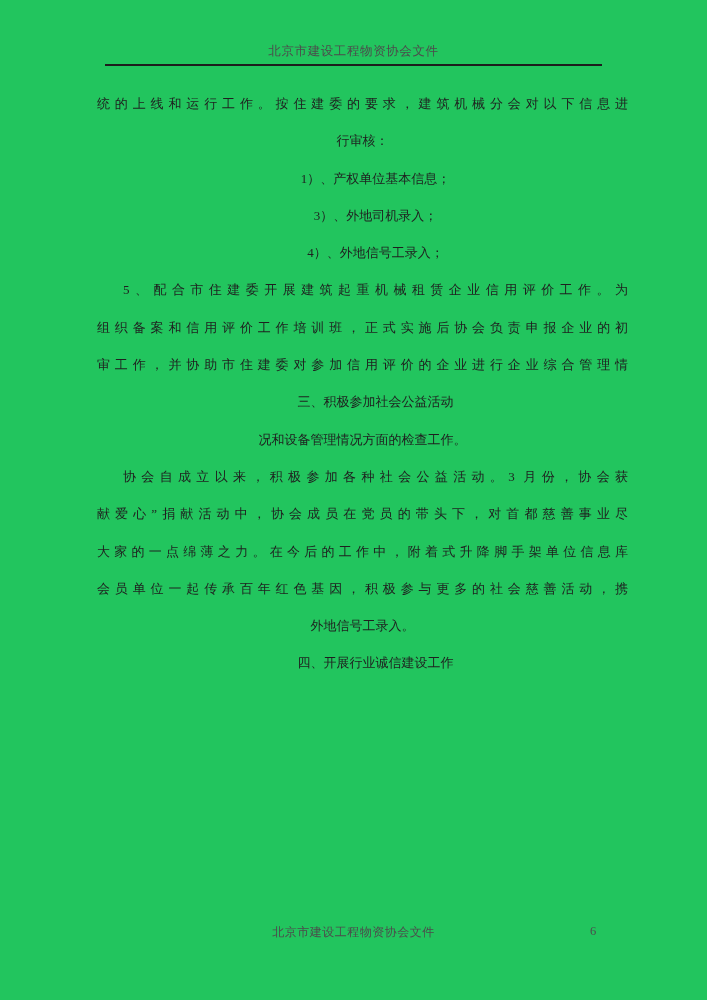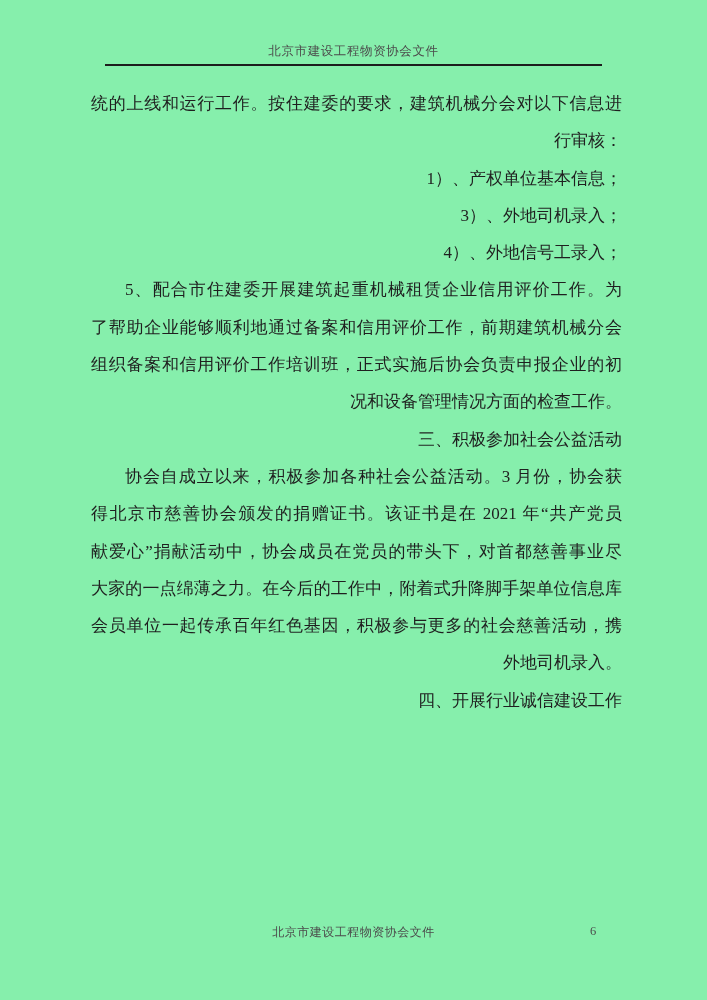--- a/index.html
+++ b/index.html
@@ -1,46 +1,46 @@
 <!DOCTYPE html>
 <html><head>
 <meta charset="utf-8">
 <style>
   html, body { margin: 0; padding: 0; background: #ffffff; }
   .page {
     position: relative;
     width: 707px;
     height: 1000px;
-    background: #86efac;
+    background: #22c55e;
     overflow: hidden;
     font-family: "Liberation Serif", "DejaVu Serif", serif;
   }
   .hdr-title {
     position: absolute;
     top: 43px; left: 0; width: 100%;
     text-align: center;
     font-size: 12.5px;
     letter-spacing: 0.6px;
     color: #4c4c4c;
   }
   .hdr-rule {
     position: absolute;
     top: 64px; left: 105px;
     width: 497px; height: 2px;
     background: #1d1d1d;
   }
   .body-text {
     position: absolute;
-    top: 85px; left: 91px;
+    top: 85px; left: 97px;
     width: 531px;
-    font-size: 17px;
+    font-size: 13px;
     line-height: 37.3px;
     color: #1f1f1f;
   }
-  .ln { min-height: 37.3px; text-align: right; }
+  .ln { min-height: 37.3px; text-align: center; }
   .j  { text-align: justify; text-align-last: justify; }
   .ind { text-indent: 2em; }
   .ftr-title {
     position: absolute;
     top: 924px; left: 0; width: 100%;
     text-align: center;
     font-size: 12px;
     letter-spacing: 0.5px;
     color: #4c4c4c;
   }
@@ -59,29 +59,28 @@
   <div class="hdr-title">北京市建设工程物资协会文件</div>
   <div class="hdr-rule"></div>
 
   <div class="body-text">
     <div class="ln j">统的上线和运行工作。按住建委的要求，建筑机械分会对以下信息进</div>
     <div class="ln">行审核：</div>
     <div class="ln ind">1）、产权单位基本信息；</div>
     <div class="ln ind">3）、外地司机录入；</div>
     <div class="ln ind">4）、外地信号工录入；</div>
     <div class="ln ind j">5、配合市住建委开展建筑起重机械租赁企业信用评价工作。为</div>
-    <div class="ln j">了帮助企业能够顺利地通过备案和信用评价工作，前期建筑机械分会</div>
     <div class="ln j">组织备案和信用评价工作培训班，正式实施后协会负责申报企业的初</div>
+    <div class="ln j">审工作，并协助市住建委对参加信用评价的企业进行企业综合管理情</div>
+    <div class="ln ind">三、积极参加社会公益活动</div>
     <div class="ln">况和设备管理情况方面的检查工作。</div>
-    <div class="ln ind">三、积极参加社会公益活动</div>
     <div class="ln ind j">协会自成立以来，积极参加各种社会公益活动。3 月份，协会获</div>
-    <div class="ln j">得北京市慈善协会颁发的捐赠证书。该证书是在 2021 年“共产党员</div>
     <div class="ln j">献爱心”捐献活动中，协会成员在党员的带头下，对首都慈善事业尽</div>
     <div class="ln j">大家的一点绵薄之力。在今后的工作中，附着式升降脚手架单位信息库</div>
     <div class="ln j">会员单位一起传承百年红色基因，积极参与更多的社会慈善活动，携</div>
-    <div class="ln">外地司机录入。</div>
+    <div class="ln">外地信号工录入。</div>
     <div class="ln ind">四、开展行业诚信建设工作</div>
   </div>
 
   <div class="ftr-title">北京市建设工程物资协会文件</div>
   <div class="page-num">6</div>
 
 </div>
 
 </body></html>

